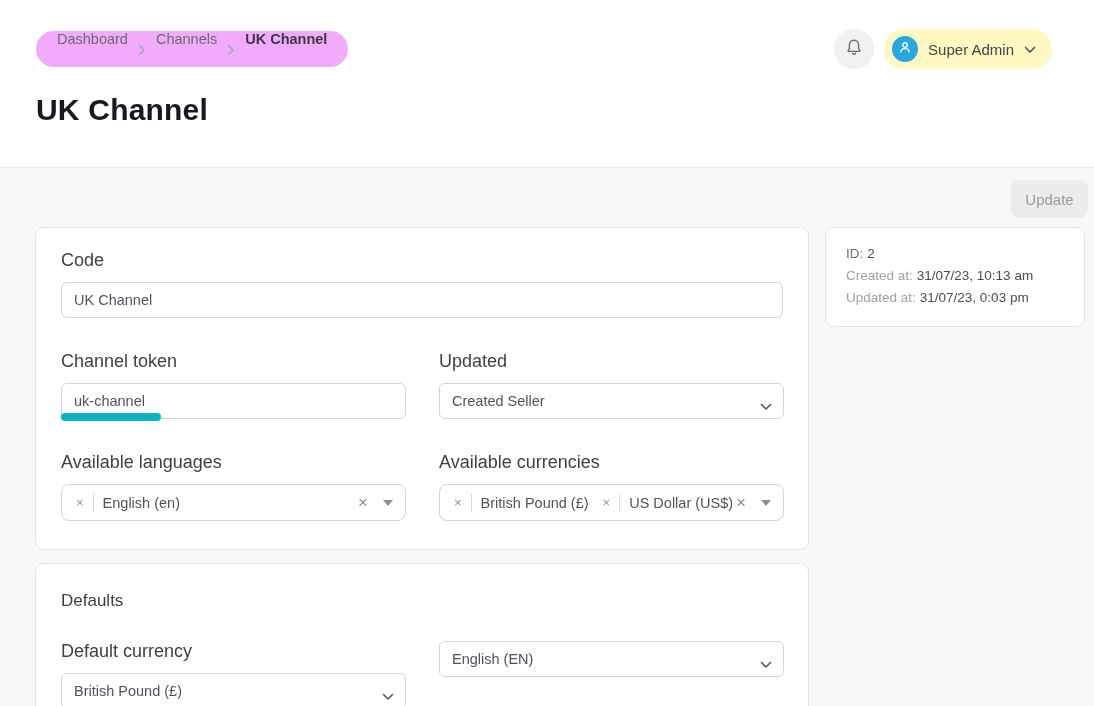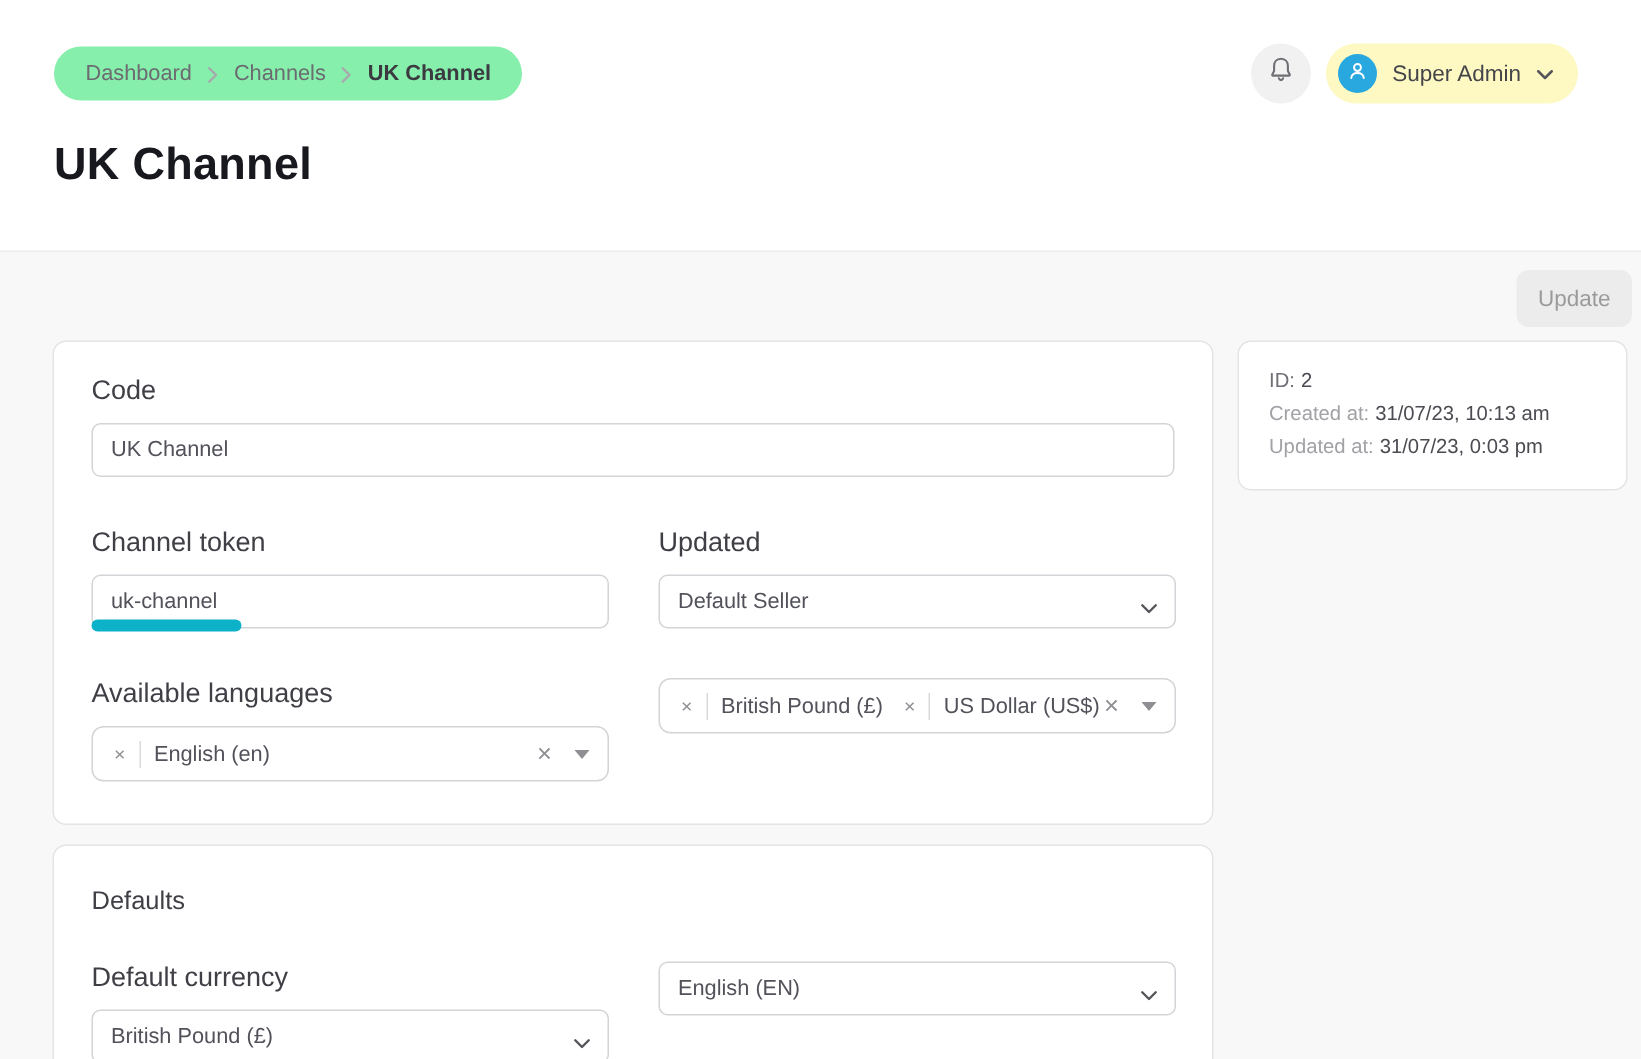--- a/index.html
+++ b/index.html
@@ -17,23 +17,22 @@
     border-bottom: 1px solid #ededed;
   }
   .topbar {
     display: flex;
     align-items: center;
     justify-content: space-between;
     padding: 29px 42px 0 36px;
   }
   .breadcrumb {
     display: flex;
-    align-items: center;
     gap: 10px;
-    background: #86efac;
+    background: #f0abfc;
     border-radius: 18px;
     height: 36px;
     padding: 0 21px;
     font-size: 14.5px;
   }
   .crumb { color: #6b6b70; cursor: pointer; }
   .crumb.current { color: #3a3a40; font-weight: 700; }
   .crumb-sep { display: flex; align-items: center; margin-top: 1px; }
 
   .topbar-right { display: flex; align-items: center; gap: 10px; }
@@ -236,21 +235,21 @@
           <div class="form-col">
             <label class="field-label">Channel token</label>
             <div class="token-wrap">
               <input class="text-input" type="text" value="uk-channel" style="">
               <div class="token-highlight"></div>
             </div>
           </div>
           <div class="form-col">
             <label class="field-label">Updated</label>
             <div class="select-box">
-              <span>Default Seller</span>
+              <span>Created Seller</span>
               <span class="caret">
                 <svg width="12" height="8" viewBox="0 0 12 8">
                     <polyline points="1.5,1.5 6,6 10.5,1.5" fill="none" stroke="#55555a" stroke-width="1.6" stroke-linecap="round" stroke-linejoin="round"></polyline>
                   </svg>
               </span>
             </div>
           </div>
         </div>
 
         <div class="form-row">
@@ -264,20 +263,21 @@
                   <span class="chip-label">English (en)</span>
                 </span>
               </div>
               <div class="ms-controls">
                 <span class="ms-clear">×</span>
                 <span class="triangle-down"></span>
               </div>
             </div>
           </div>
           <div class="form-col">
+            <label class="field-label">Available currencies</label>
             <div class="multiselect">
               <div class="chips">
                 <span class="chip">
                   <span class="chip-x">×</span>
                   <span class="chip-divider"></span>
                   <span class="chip-label">British Pound (£)</span>
                 </span>
                 <span class="chip">
                   <span class="chip-x">×</span>
                   <span class="chip-divider"></span>

